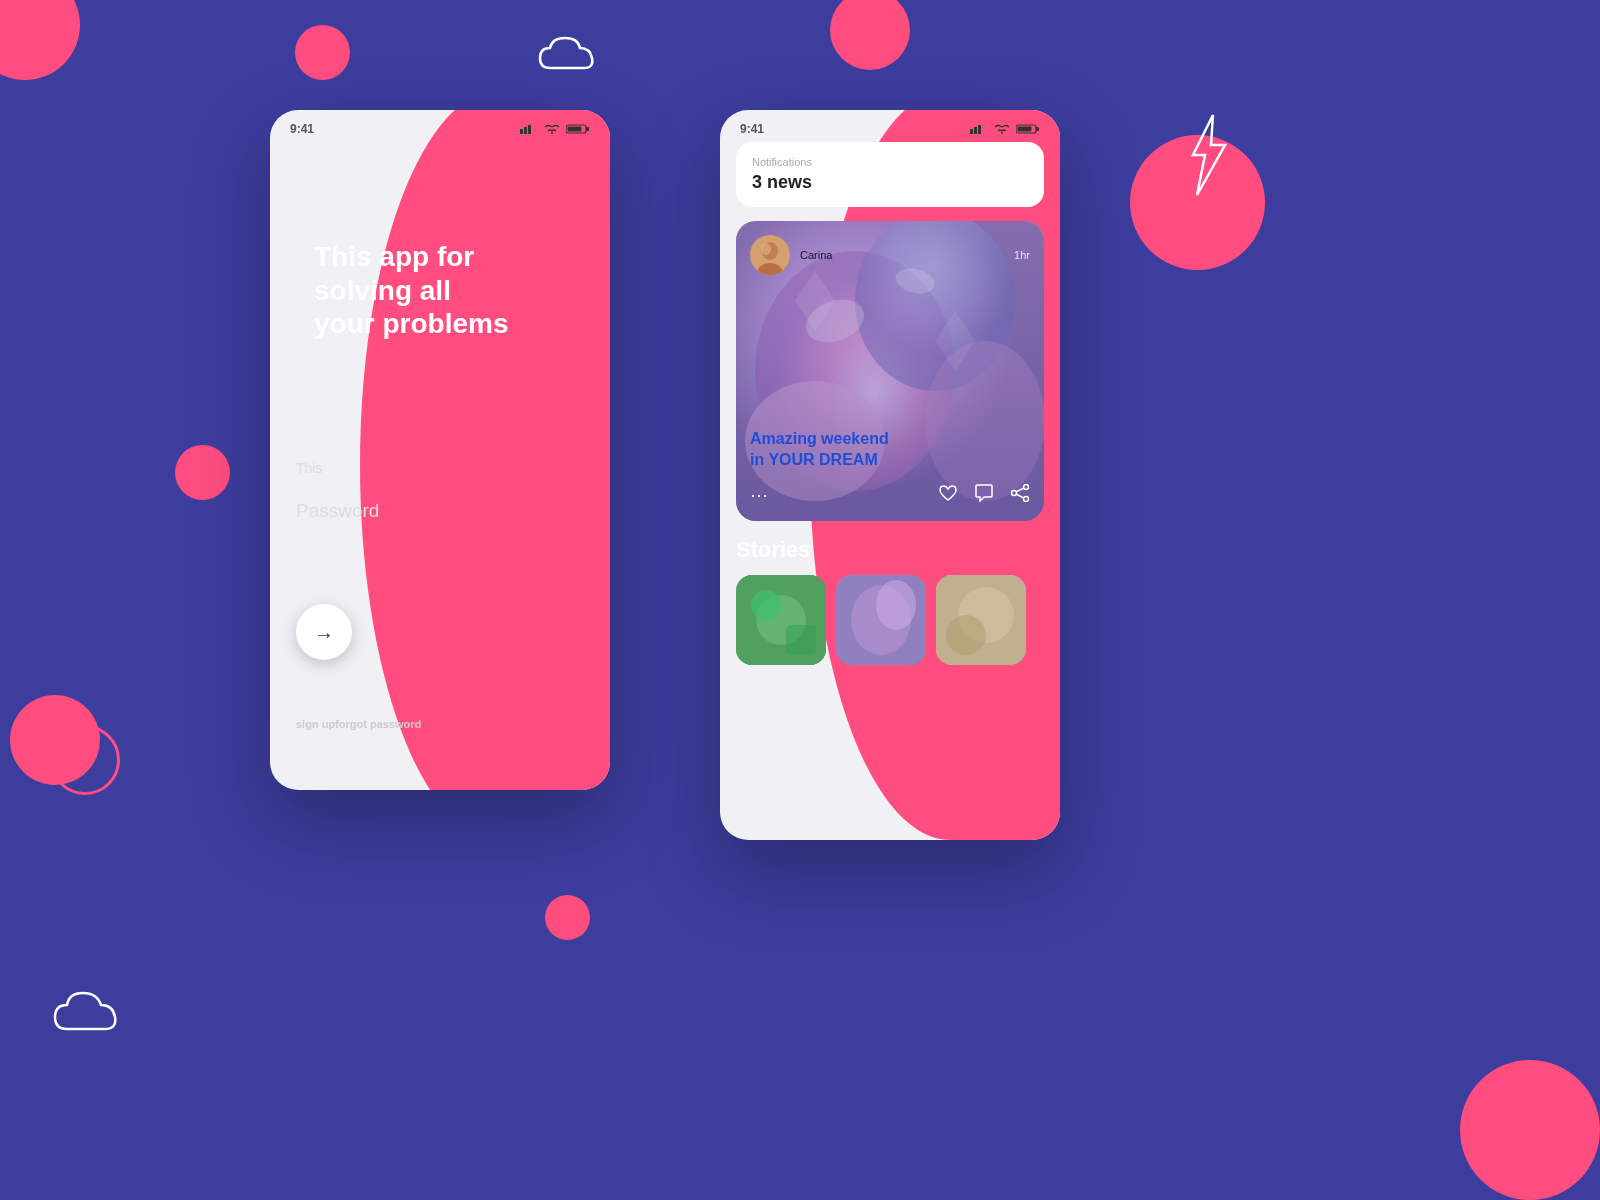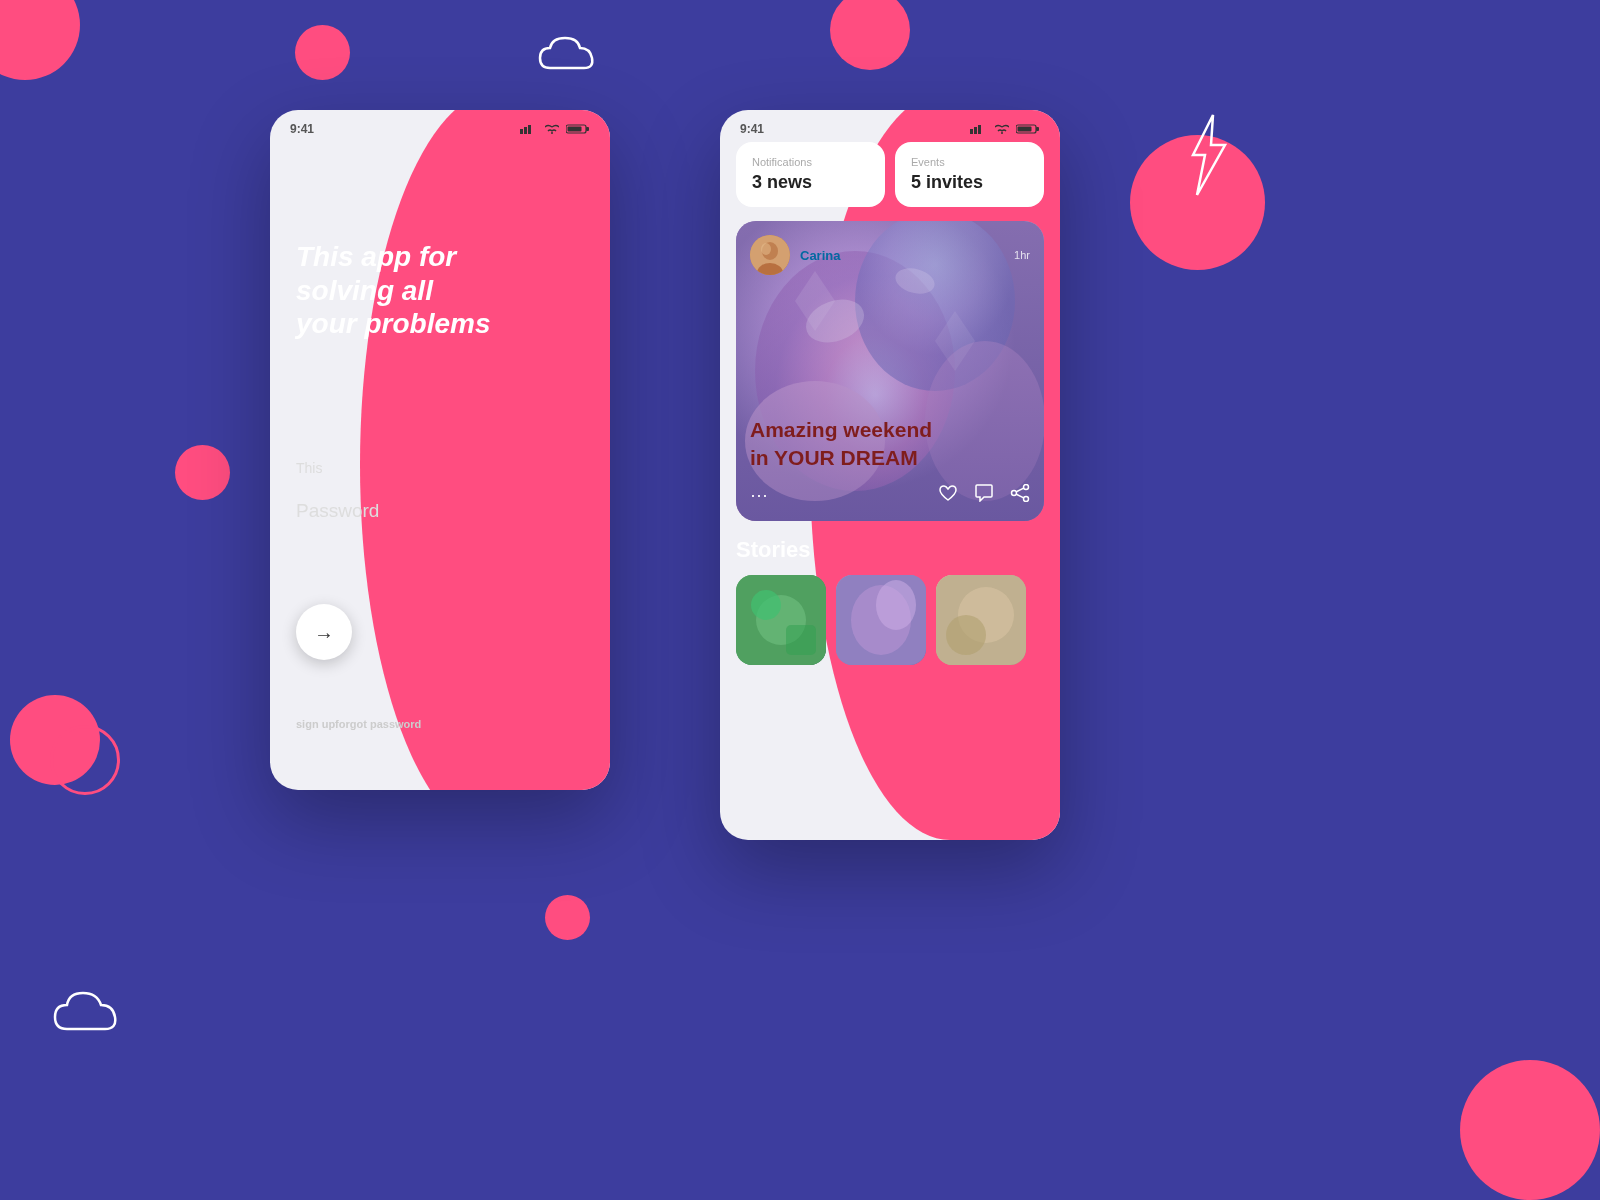--- a/index.html
+++ b/index.html
@@ -92,24 +92,23 @@
       background: transparent;
     }
 
     .phone-left-status .status-time {
       color: #555;
     }
 
     .hero-text {
       position: absolute;
       top: 130px;
-      left: 26px;
+      left: 44px;
       width: 200px;
       z-index: 5;
-      font-style: italic;
     }
 
     .hero-text h1 {
       font-size: 28px;
       font-weight: 800;
       color: white;
       line-height: 1.2;
     }
 
     .email-field {
@@ -267,43 +266,43 @@
       border-radius: 50%;
       background: linear-gradient(135deg, #d4a060, #c08040);
       overflow: hidden;
       display: flex;
       align-items: center;
       justify-content: center;
       font-size: 18px;
     }
 
     .feed-user-name {
-      font-size: 13px;
-      color: #0369a1;
-      font-weight: 700;
+      font-size: 11px;
+      color: #0f172a;
+      font-weight: 400;
     }
 
     .feed-time {
       font-size: 11px;
       color: rgba(255,255,255,0.8);
       margin-left: auto;
     }
 
     .feed-card-caption {
       position: absolute;
       bottom: 50px;
       left: 14px;
       right: 14px;
       z-index: 2;
     }
 
     .feed-card-caption p {
-      font-size: 21px;
+      font-size: 16px;
       font-weight: 700;
-      color: #7f1d1d;
+      color: #1d4ed8;
       line-height: 1.3;
     }
 
     .feed-card-actions {
       position: absolute;
       bottom: 14px;
       left: 14px;
       right: 14px;
       display: flex;
       align-items: center;
@@ -475,24 +474,20 @@
           <rect x="1.5" y="2.5" width="14" height="5" rx="1" fill="#333"></rect>
         </svg>
     </div>
   </div>
 
 
   <div class="notif-cards">
     <div class="notif-card">
       <span class="card-label">Notifications</span>
       <span class="card-value">3 news</span>
-    </div>
-    <div class="notif-card">
-      <span class="card-label">Events</span>
-      <span class="card-value">5 invites</span>
     </div>
   </div>
 
   <div class="feed-card">
     <div class="feed-card-bg">
 
       <svg width="100%" height="100%" viewBox="0 0 310 300" preserveAspectRatio="xMidYMid slice" style="position:absolute;top:0;left:0;">
         <defs>
           <radialGradient id="crystal1" cx="40%" cy="40%">
             <stop offset="0%" stop-color="#e8d0f0"></stop>

